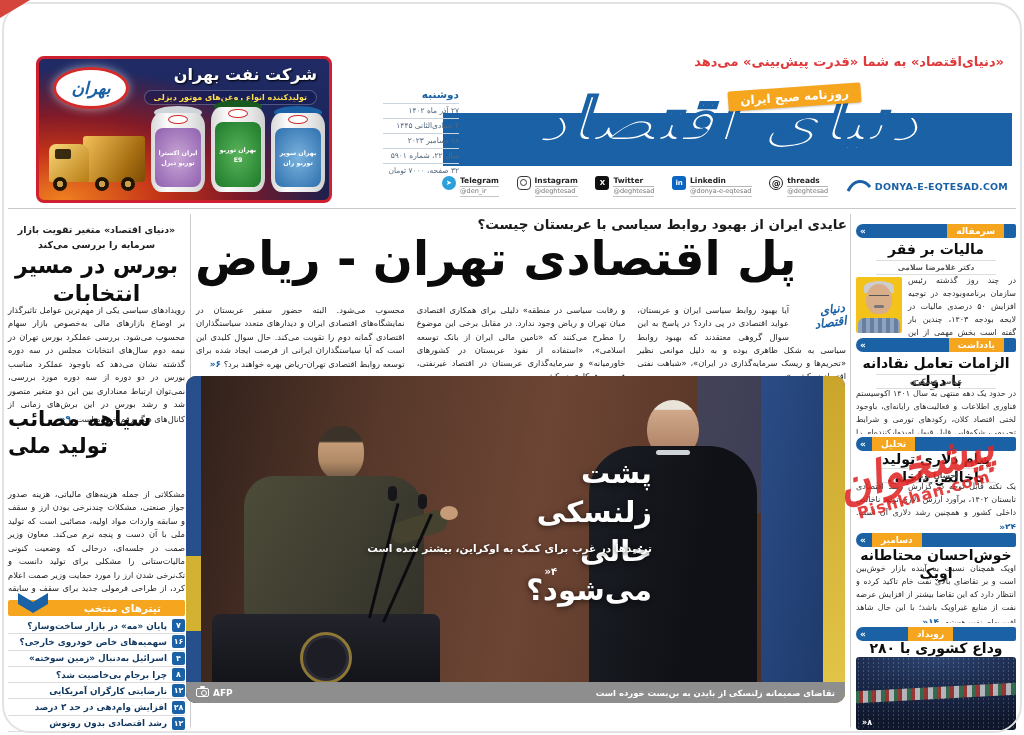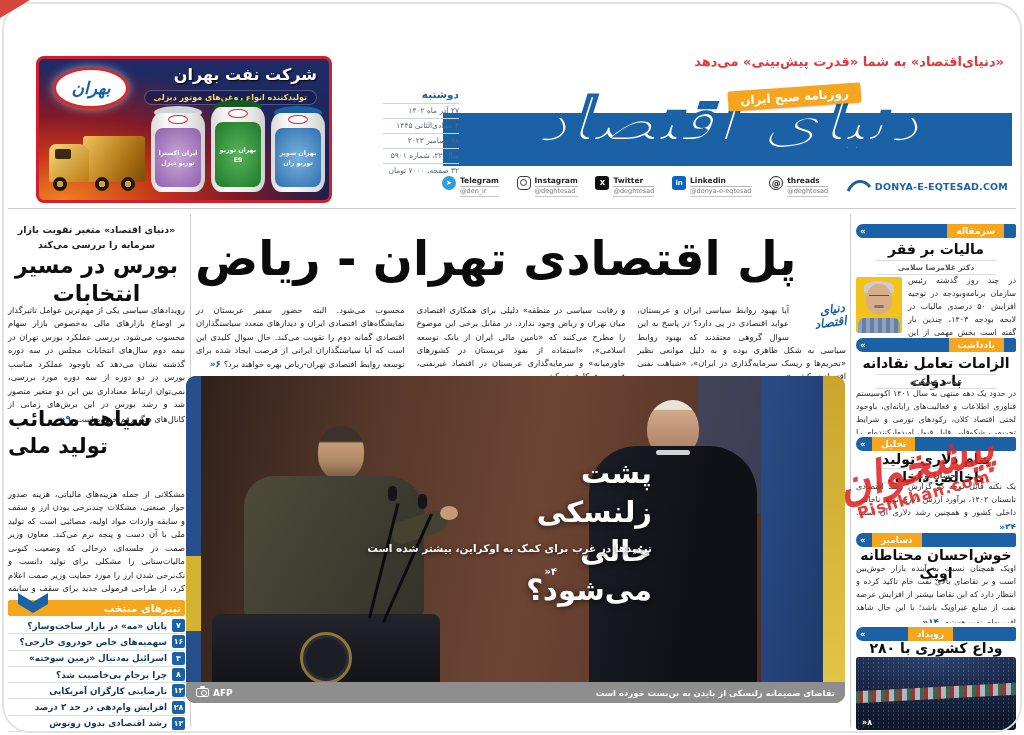--- a/index.html
+++ b/index.html
@@ -59,21 +59,21 @@
   
   .leftcol{position:absolute;top:0;left:8px;width:177px;height:735px;z-index:2}
   .leftcol>div{position:absolute;left:0;right:0}
   .lc-kicker{top:222px;font-size:9.5px;font-weight:bold;color:#222;text-align:center;line-height:1.6}
   .lc-h1{top:252px;font-size:22px;font-weight:900;color:#0d0d0d;text-align:center;line-height:1.25}
   .lc-body1{top:304px;height:120px}
   .lc-h2{top:406px;font-size:21px;font-weight:900;color:#0d0d0d;text-align:left;line-height:1.3}
   .lc-body2{top:488px;height:110px}
   .bodytxt{font-size:8.3px;color:#222;text-align:justify;line-height:1.62}
   .ref{color:#1b61a5;font-weight:bold;font-size:9px;white-space:nowrap}
-  .sel-bar{top:600px;height:16px;background:#f6a51f;color:#fff;font-weight:bold;font-size:10.5px;display:flex;align-items:center;padding:0 4px;border-radius:2px}
+  .sel-bar{top:600px;height:16px;background:#f6a51f;color:#fff;font-weight:bold;font-size:10.5px;display:flex;align-items:center;padding:0 24px;border-radius:2px}
   .sel-chev{position:absolute;left:10px;top:-7px;width:30px;height:20px;background:#1b61a5;clip-path:polygon(0 0,50% 45%,100% 0,100% 55%,50% 100%,0 55%)}
   .sel-list{top:618px}
   .sel-item{display:flex;align-items:center;gap:5px;height:16.3px;border-bottom:1px solid #dcdcdc;font-size:8.8px;font-weight:bold;color:#10375f}
   .sel-num{flex:0 0 13px;height:13px;background:#1b61a5;color:#fff;display:flex;align-items:center;justify-content:center;font-size:8px;border-radius:2px}
 
   
   .kicker{position:absolute;top:216px;left:195px;width:652px;text-align:right;font-size:13.5px;font-weight:bold;color:#1c1c1c;z-index:2}
   .headline{position:absolute;top:231px;left:195px;width:652px;text-align:left;font-size:47px;font-weight:900;color:#0b0b0b;white-space:nowrap;z-index:2}
   .lead{position:absolute;top:304px;left:196px;width:650px;display:flex;gap:12px;z-index:2}
   .lead-col{flex:1;font-size:8.3px;line-height:1.6;text-align:justify;color:#262626}
@@ -282,20 +282,21 @@
           <span class="sel-num">۲۸</span>
           <span>افزایش وام‌دهی در حد ۲ درصد</span>
         </div>
       <div class="sel-item">
           <span class="sel-num">۱۲</span>
           <span>رشد اقتصادی بدون روتوش</span>
         </div>
     </div>
   </div>
 
+  <div class="kicker">عایدی ایران از بهبود روابط سیاسی با عربستان چیست؟</div>
   <div class="headline">پل اقتصادی تهران - ریاض</div>
   <div class="lead">
     <div class="lead-col">
       <span class="lead-logo">دنیای اقتصاد</span><span>آیا بهبود روابط سیاسی ایران و عربستان، عواید اقتصادی در پی دارد؟ در پاسخ به این سوال گروهی معتقدند که بهبود روابط سیاسی به شکل ظاهری بوده و به دلیل موانعی نظیر «تحریم‌ها و ریسک سرمایه‌گذاری در ایران»، «شباهت نفتی اقتصاد دو کشور»</span>
     </div>
     <div class="lead-col"><span>و رقابت سیاسی در منطقه» دلیلی برای همکاری اقتصادی میان تهران و ریاض وجود ندارد. در مقابل برخی این موضوع را مطرح می‌کنند که «تامین مالی ایران از بانک توسعه اسلامی»، «استفاده از نفوذ عربستان در کشورهای خاورمیانه» و سرمایه‌گذاری عربستان در اقتصاد غیرنفتی، فرصت همکاری دو کشور</span></div>
     <div class="lead-col"><span>محسوب می‌شود. البته حضور سفیر عربستان در نمایشگاه‌های اقتصادی ایران و دیدارهای متعدد سیاستگذاران اقتصادی گمانه دوم را تقویت می‌کند. حال سوال کلیدی این است که آیا سیاستگذاران ایرانی از فرصت ایجاد شده برای توسعه روابط اقتصادی تهران-ریاض بهره خواهند برد؟</span> <span class="ref">۶«</span></div>
   </div>
 
   <div class="photo">

